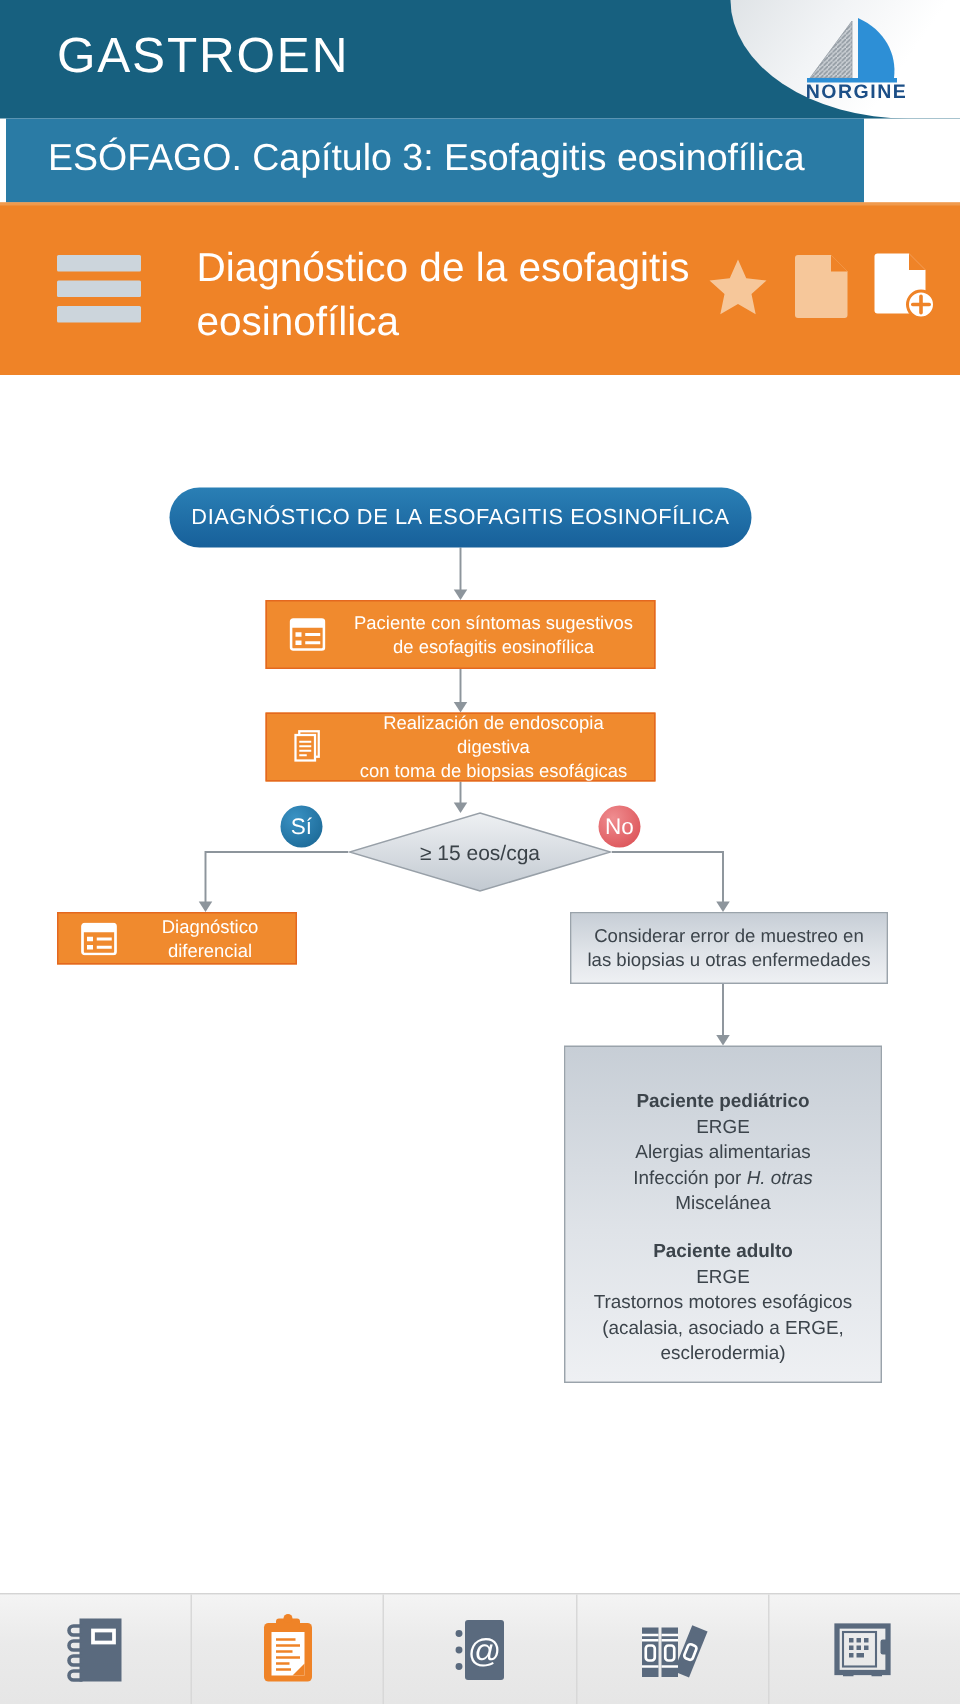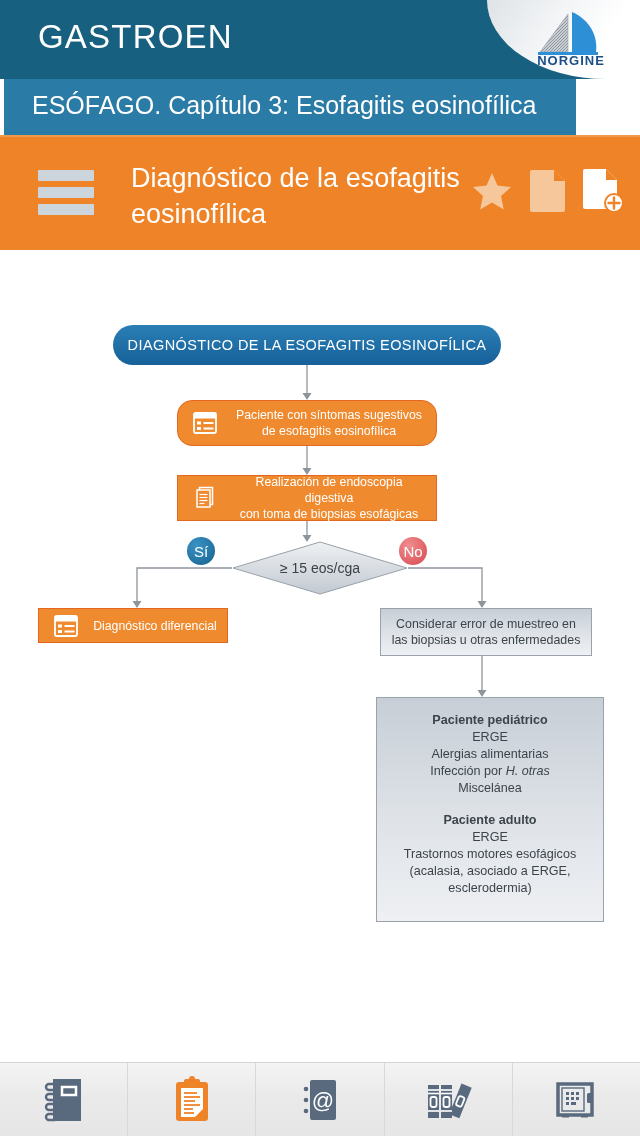--- a/index.html
+++ b/index.html
@@ -72,23 +72,23 @@
     display:flex; align-items:center; justify-content:center; text-align:center;
   }
 
   .node-orange{
     position:absolute; background:#f08a2e; border:1px solid #e4681f;
     display:flex; align-items:center; color:#ffffff;
   }
   .node-orange .txt{ font-size:12.3px; line-height:16px; text-align:center; flex:1; padding:0 8px; }
   .node-orange .ic{ width:34px; margin-left:10px; flex:none; display:flex; align-items:center; justify-content:center; }
 
-  .box1{ left:177px; top:150px; width:260px; height:46px;border-radius:15px; }
+  .box1{ left:177px; top:150px; width:260px; height:46px; }
   .box2{ left:177px; top:225px; width:260px; height:46px; }
-  .box3{ left:38px; top:358px; width:190px; height:35px; }
+  .box3{ left:38px; top:358px; width:160px; height:35px; }
 
   .diamond{
     position:absolute; left:232px; top:291px; width:176px; height:54px;
   }
   .diamond .dlabel{
     position:absolute; inset:0; display:flex; align-items:center; justify-content:center;
     color:#3a4248; font-size:14px;
   }
   .pill{
     position:absolute; width:28px; height:28px; border-radius:50%;
@@ -102,22 +102,22 @@
     position:absolute; border:1px solid #9aa3ab;
     background:linear-gradient(180deg,#c7ced6 0%, #dfe3e8 55%, #eef0f3 100%);
     color:#3c444b;
   }
   .gray1{
     left:380px; top:358px; width:212px; height:48px;
     display:flex; align-items:center; justify-content:center; text-align:center;
     font-size:12.4px; line-height:16px; padding:0 8px;
   }
   .gray2{
-    left:376px; top:447px; width:228px; height:225px;
-    text-align:center; font-size:12.6px; line-height:17px; padding-top:14px;
+    left:376px; top:447px; width:212px; height:225px;
+    text-align:center; font-size:12.6px; line-height:17px; padding-top:28px;
   }
   .gray2 .hd{ font-weight:bold; }
   .gray2 .sp{ height:15px; }
   .gray2 em{ font-style:italic; }
 
   svg.lines{ position:absolute; left:0; top:0; width:640px; height:812px; }
 
   
   .tabbar{
     position:absolute; bottom:0; left:0; width:640px; height:74px;

